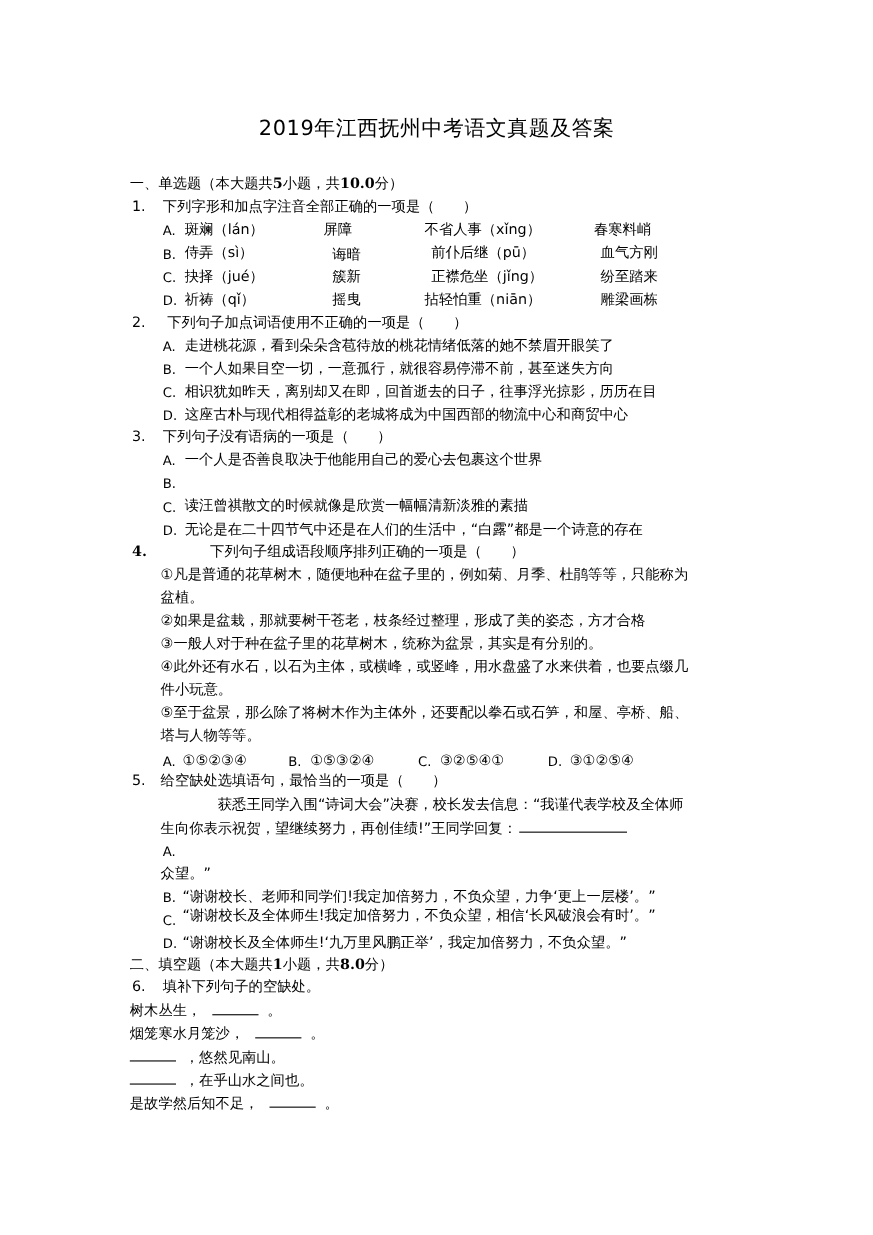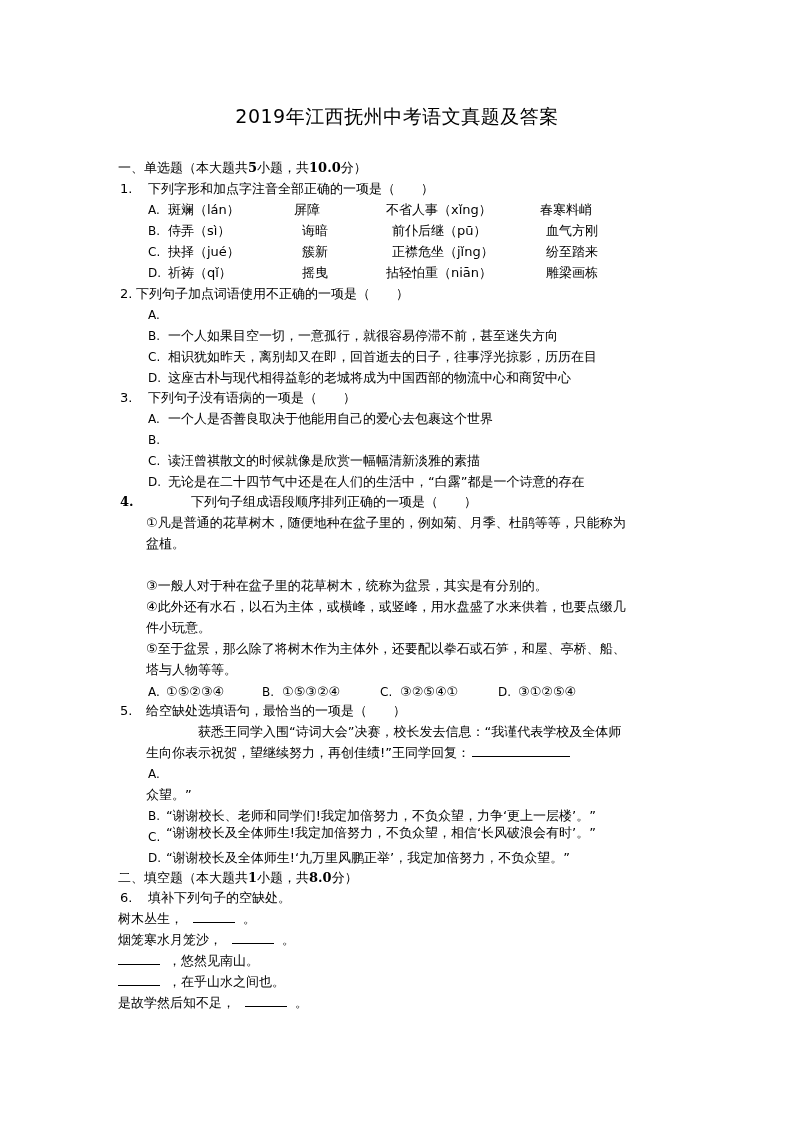--- a/index.html
+++ b/index.html
@@ -49,22 +49,23 @@
   </div>
   <div>
     <div class="ln opt" style="left:148px; top:264px;">D.</div>
     <div class="ln" style="left:168px; top:264px;">祈祷（qǐ）</div>
     <div class="ln" style="left:302px; top:264px;">摇曳</div>
     <div class="ln" style="left:386px; top:264px;">拈轻怕重（niān）</div>
     <div class="ln" style="left:546px; top:264px;">雕梁画栋</div>
   </div>
 
   <div class="num" style="left:120px; top:285px;">2.</div>
-  <div class="ln" style="left:136px; top:285px;">下列句子加点词语使用不正确的一项是（　　）</div>
+  <div class="ln" style="left:152px; top:285px;">下列句子加点词语使用不正确的一项是（　　）</div>
   <div class="ln opt" style="left:148px; top:306px;">A.</div>
+  <div class="ln" style="left:168px; top:306px;">走进桃花源，看到朵朵含苞待放的桃花情绪低落的她不禁眉开眼笑了</div>
   <div class="ln opt" style="left:148px; top:327px;">B.</div>
   <div class="ln" style="left:168px; top:327px;">一个人如果目空一切，一意孤行，就很容易停滞不前，甚至迷失方向</div>
   <div class="ln opt" style="left:148px; top:348px;">C.</div>
   <div class="ln" style="left:168px; top:348px;">相识犹如昨天，离别却又在即，回首逝去的日子，往事浮光掠影，历历在目</div>
   <div class="ln opt" style="left:148px; top:369px;">D.</div>
   <div class="ln" style="left:168px; top:369px;">这座古朴与现代相得益彰的老城将成为中国西部的物流中心和商贸中心</div>
 
   <div class="num" style="left:120px; top:389px;">3.</div>
   <div class="ln" style="left:148px; top:389px;">下列句子没有语病的一项是（　　）</div>
   <div class="ln opt" style="left:148px; top:410px;">A.</div>
@@ -72,20 +73,21 @@
   <div class="ln opt" style="left:148px; top:431px;">B.</div>
   <div class="ln opt" style="left:148px; top:452px;">C.</div>
   <div class="ln" style="left:168px; top:452px;">读汪曾祺散文的时候就像是欣赏一幅幅清新淡雅的素描</div>
   <div class="ln opt" style="left:148px; top:473px;">D.</div>
   <div class="ln" style="left:168px; top:473px;">无论是在二十四节气中还是在人们的生活中，“白露”都是一个诗意的存在</div>
 
   <div class="num b" style="left:120px; top:493px;">4.</div>
   <div class="ln" style="left:146px; top:493px;margin-left:45px;">下列句子组成语段顺序排列正确的一项是（　　）</div>
   <div class="ln" style="left:146px; top:514px;">①凡是普通的花草树木，随便地种在盆子里的，例如菊、月季、杜鹃等等，只能称为</div>
   <div class="ln" style="left:146px; top:535px;">盆植。</div>
+  <div class="ln" style="left:146px; top:556px;">②如果是盆栽，那就要树干苍老，枝条经过整理，形成了美的姿态，方才合格</div>
   <div class="ln" style="left:146px; top:577px;">③一般人对于种在盆子里的花草树木，统称为盆景，其实是有分别的。</div>
   <div class="ln" style="left:146px; top:598px;">④此外还有水石，以石为主体，或横峰，或竖峰，用水盘盛了水来供着，也要点缀几</div>
   <div class="ln" style="left:146px; top:619px;">件小玩意。</div>
   <div class="ln" style="left:146px; top:640px;">⑤至于盆景，那么除了将树木作为主体外，还要配以拳石或石笋，和屋、亭桥、船、</div>
   <div class="ln" style="left:146px; top:661px;">塔与人物等等。</div>
   <div class="ln opt" style="left:148px; top:683px;">A.</div>
   <div class="ln" style="left:166px; top:683px;">①⑤②③④</div>
   <div class="ln opt" style="left:262px; top:683px;">B.</div>
   <div class="ln" style="left:282px; top:683px;">①⑤③②④</div>
   <div class="ln opt" style="left:380px; top:683px;">C.</div>

